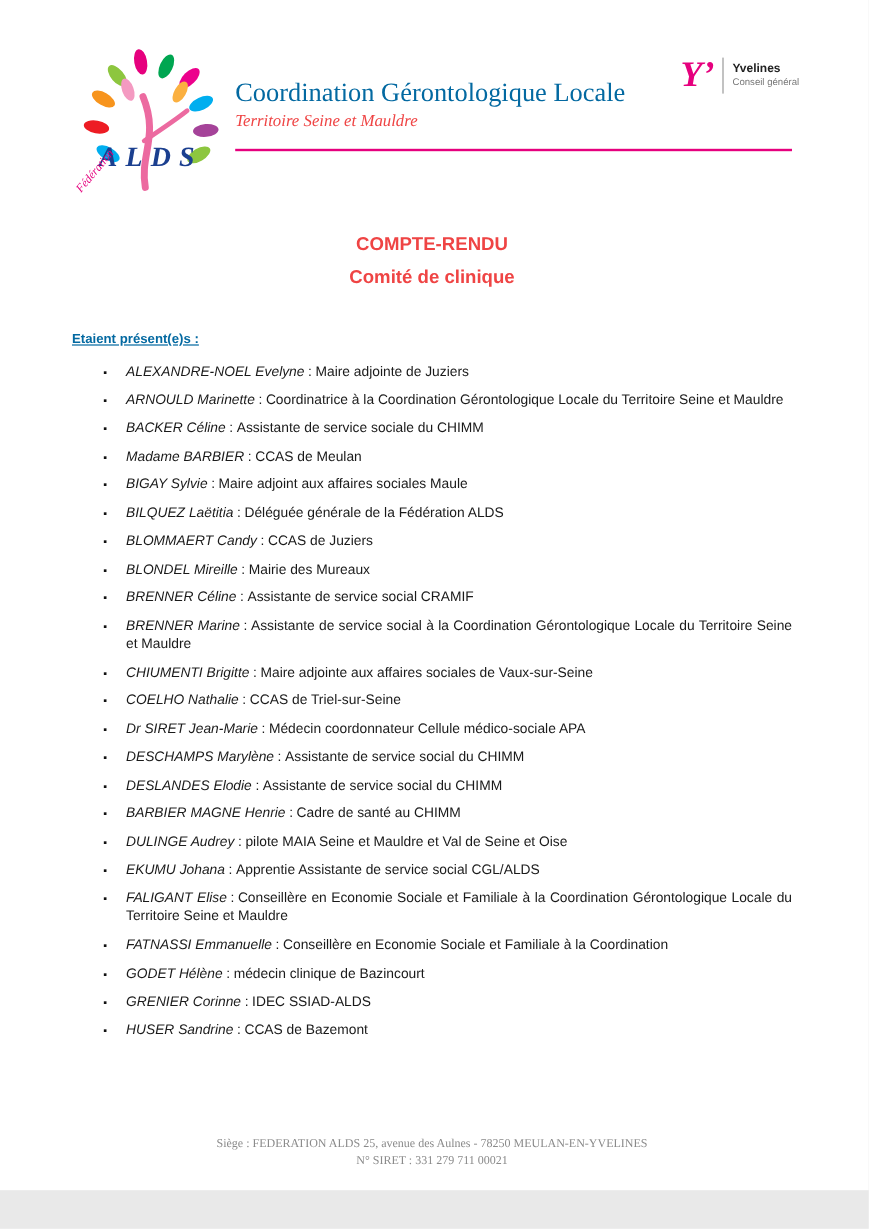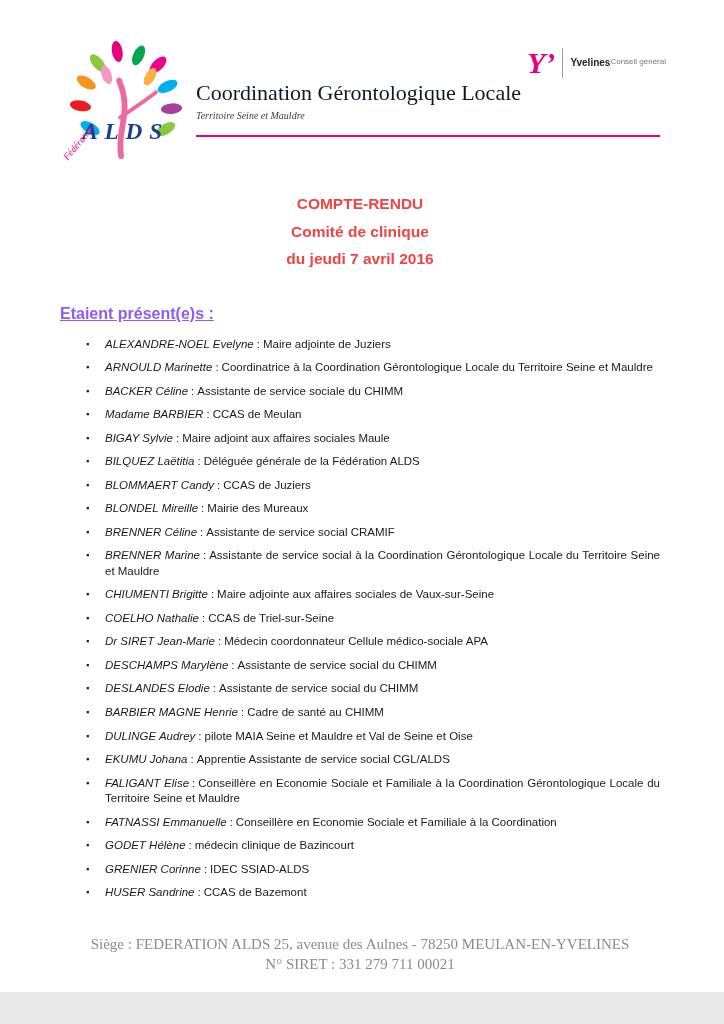--- a/index.html
+++ b/index.html
@@ -8,45 +8,45 @@
           padding:36px 64px 16px 60px; display:flex; flex-direction:column; }
 
   
   header { display:flex; align-items:flex-start; }
   .logo { width:128px; height:126px; flex:0 0 auto; }
   .head-right { flex:1; position:relative; margin-left:8px; min-height:126px; }
   .yvelines { position:absolute; top:12px; right:-6px; display:flex; align-items:center; gap:7px; }
   .ymark { font-family:"Liberation Serif", serif; font-style:italic; font-weight:bold;
            font-size:30px; color:#e6007e; line-height:1; }
   .ydiv { width:1px; height:30px; background:#9a9a9a; display:inline-block; }
-  .ytext { display:flex; flex-direction:row; line-height:1.2; }
+  .ytext { display:flex; flex-direction:column; line-height:1.2; }
   .yname { font-size:10px; font-weight:bold; color:#222; }
   .ysub { font-size:8px; color:#777; }
-  .org-title { margin-top:44px; font-family:"Liberation Serif", serif; font-size:22px; color:#0f172a; }
-  .org-subtitle { font-family:"Liberation Serif", serif; font-style:italic; font-size:10px;
-                  color:#404040; margin-top:4px; }
+  .org-title { margin-top:28px; font-family:"Liberation Serif", serif; font-size:22px; color:#0369a1; }
+  .org-subtitle { font-family:"Liberation Serif", serif; font-style:italic; font-size:14px;
+                  color:#ef4444; margin-top:4px; }
   .rule { height:2px; background:#e6007e; margin-top:14px; }
 
   
   .doc-title { text-align:center; font-weight:bold; font-size:15.5px; margin-top:28px;
                line-height:1.78; color:#ef4444; }
 
   
-  .section-label { margin-top:32px; font-size:16px; font-weight:bold;
-                   text-decoration:underline; color:#8b5cf6; }
+  .section-label { margin-top:32px; font-size:11px; font-weight:bold;
+                   text-decoration:underline; color:#0369a1; }
   .attendees { list-style:none; margin-top:14px; padding-left:26px; }
   .attendees li { position:relative; padding-left:19px; font-size:11.5px; line-height:1.35;
                   color:#1a1a1a; text-align:justify; margin-bottom:8px; }
   .bullet { position:absolute; left:0; top:1px; font-size:9px; color:#111; }
   .nm { font-style:italic; }
   .sep { margin:0 3px; }
 
   
   footer { margin-top:auto; text-align:center; font-family:"Liberation Serif", serif;
-           font-size:15px; color:#8a8a8a; line-height:1.35; padding-bottom:2px; }
+           font-size:10px; color:#8a8a8a; line-height:1.35; padding-bottom:2px; }
 </style>
 </head>
 <body>
 
 <div class="page">
 
   <header>
     <svg class="logo" viewBox="0 0 130 130" aria-hidden="true">
       <g>
         <ellipse cx="38" cy="28" rx="5.5" ry="11" transform="rotate(-40 38 28)" fill="#8dc63f"></ellipse>
@@ -79,21 +79,20 @@
       </div>
       <div class="org-title">Coordination Gérontologique Locale</div>
       <div class="org-subtitle">Territoire Seine et Mauldre</div>
       <div class="rule"></div>
     </div>
   </header>
 
   <section class="doc-title">
     <div>COMPTE-RENDU</div>
     <div>Comité de clinique</div>
-    <div>du jeudi 7 avril 2016</div>
   </section>
 
   <div class="section-label">Etaient présent(e)s :</div>
 
   <ul class="attendees">
     <li><span class="bullet">▪</span><span class="nm">ALEXANDRE-NOEL Evelyne</span><span class="sep">:</span><span>Maire adjointe de Juziers</span></li>
     <li><span class="bullet">▪</span><span class="nm">ARNOULD Marinette</span><span class="sep">:</span><span>Coordinatrice à la Coordination Gérontologique Locale du Territoire Seine et Mauldre</span></li>
     <li><span class="bullet">▪</span><span class="nm">BACKER Céline</span><span class="sep">:</span><span>Assistante de service sociale du CHIMM</span></li>
     <li><span class="bullet">▪</span><span class="nm">Madame BARBIER</span><span class="sep">:</span><span>CCAS de Meulan</span></li>
     <li><span class="bullet">▪</span><span class="nm">BIGAY Sylvie</span><span class="sep">:</span><span>Maire adjoint aux affaires sociales Maule</span></li>

